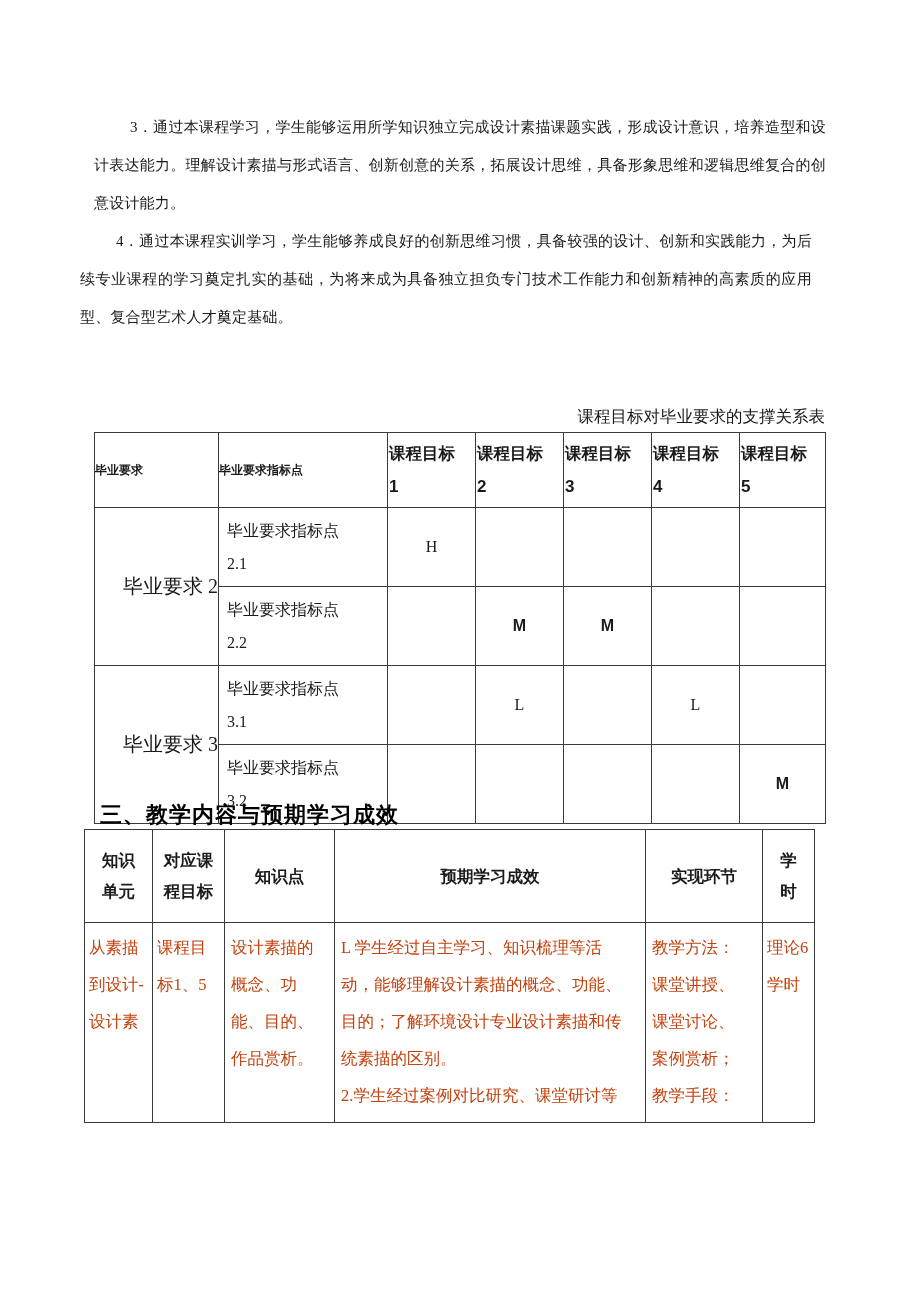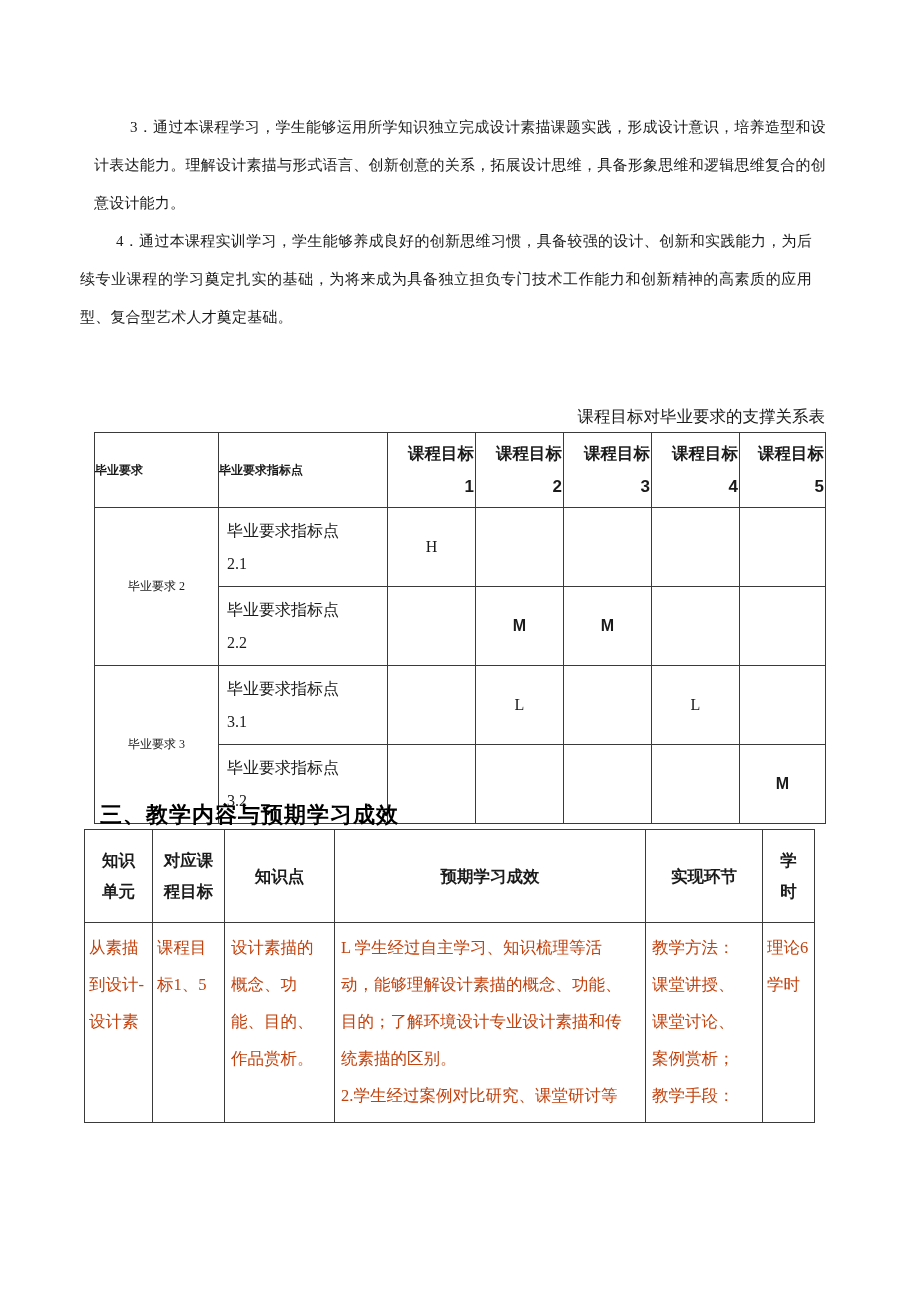--- a/index.html
+++ b/index.html
@@ -73,32 +73,32 @@
   #support-table th.hdr-req,
   #support-table th.hdr-ind {
     font-size: 12px;
     text-align: left;
     font-family: "Liberation Sans", "DejaVu Sans", sans-serif;
     font-weight: bold;
     height: 74px;
   }
   #support-table th.hdr-goal {
     font-size: 16.5px;
-    text-align: right;
+    text-align: left;
     font-family: "Liberation Sans", "DejaVu Sans", sans-serif;
     font-weight: bold;
     line-height: 33px;
     height: 74px;
     padding: 0 1px;
   }
   #support-table th.hdr-goal .gnum { display: block; font-size: 17px; }
 
   #support-table td.req-cell {
-    font-size: 12px;
-    text-align: center;
+    font-size: 20px;
+    text-align: right;
     vertical-align: middle;
   }
   #support-table td.ind-cell {
     font-size: 16px;
     padding: 6px 4px 6px 8px;
     line-height: 33px;
     vertical-align: middle;
   }
   #support-table td.ind-cell .ind-num { display: block; }
   #support-table td.mark {

